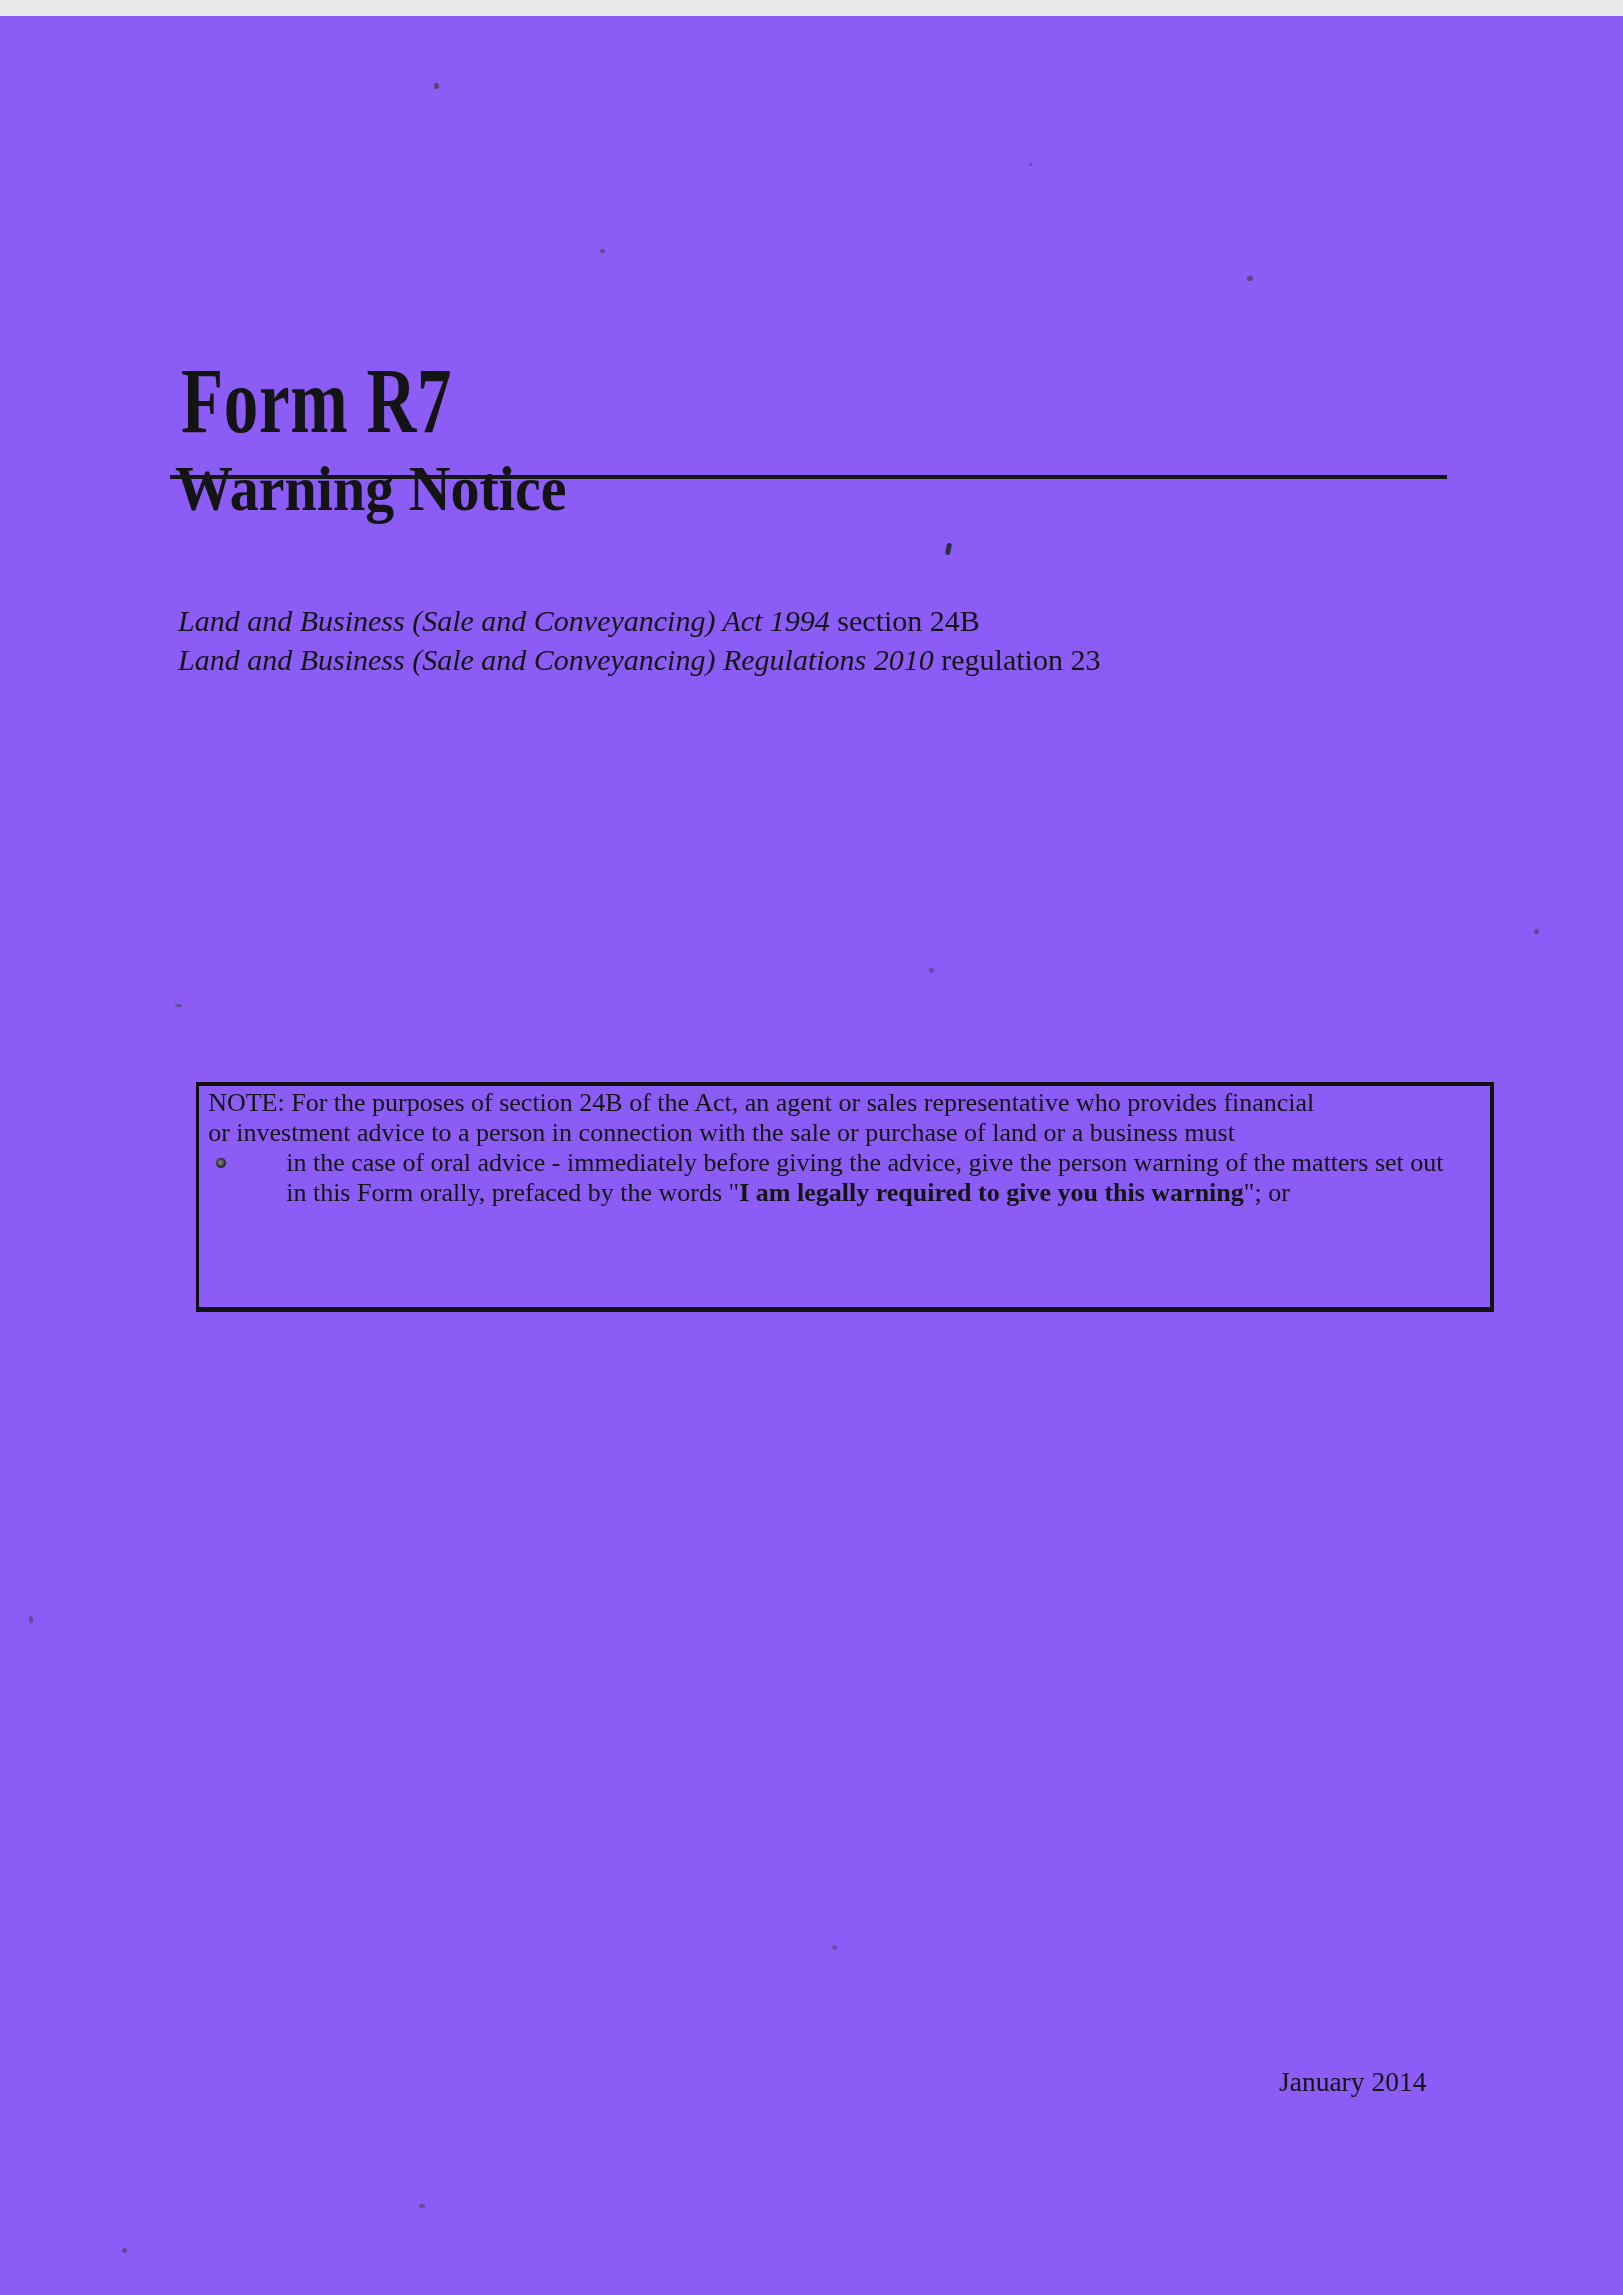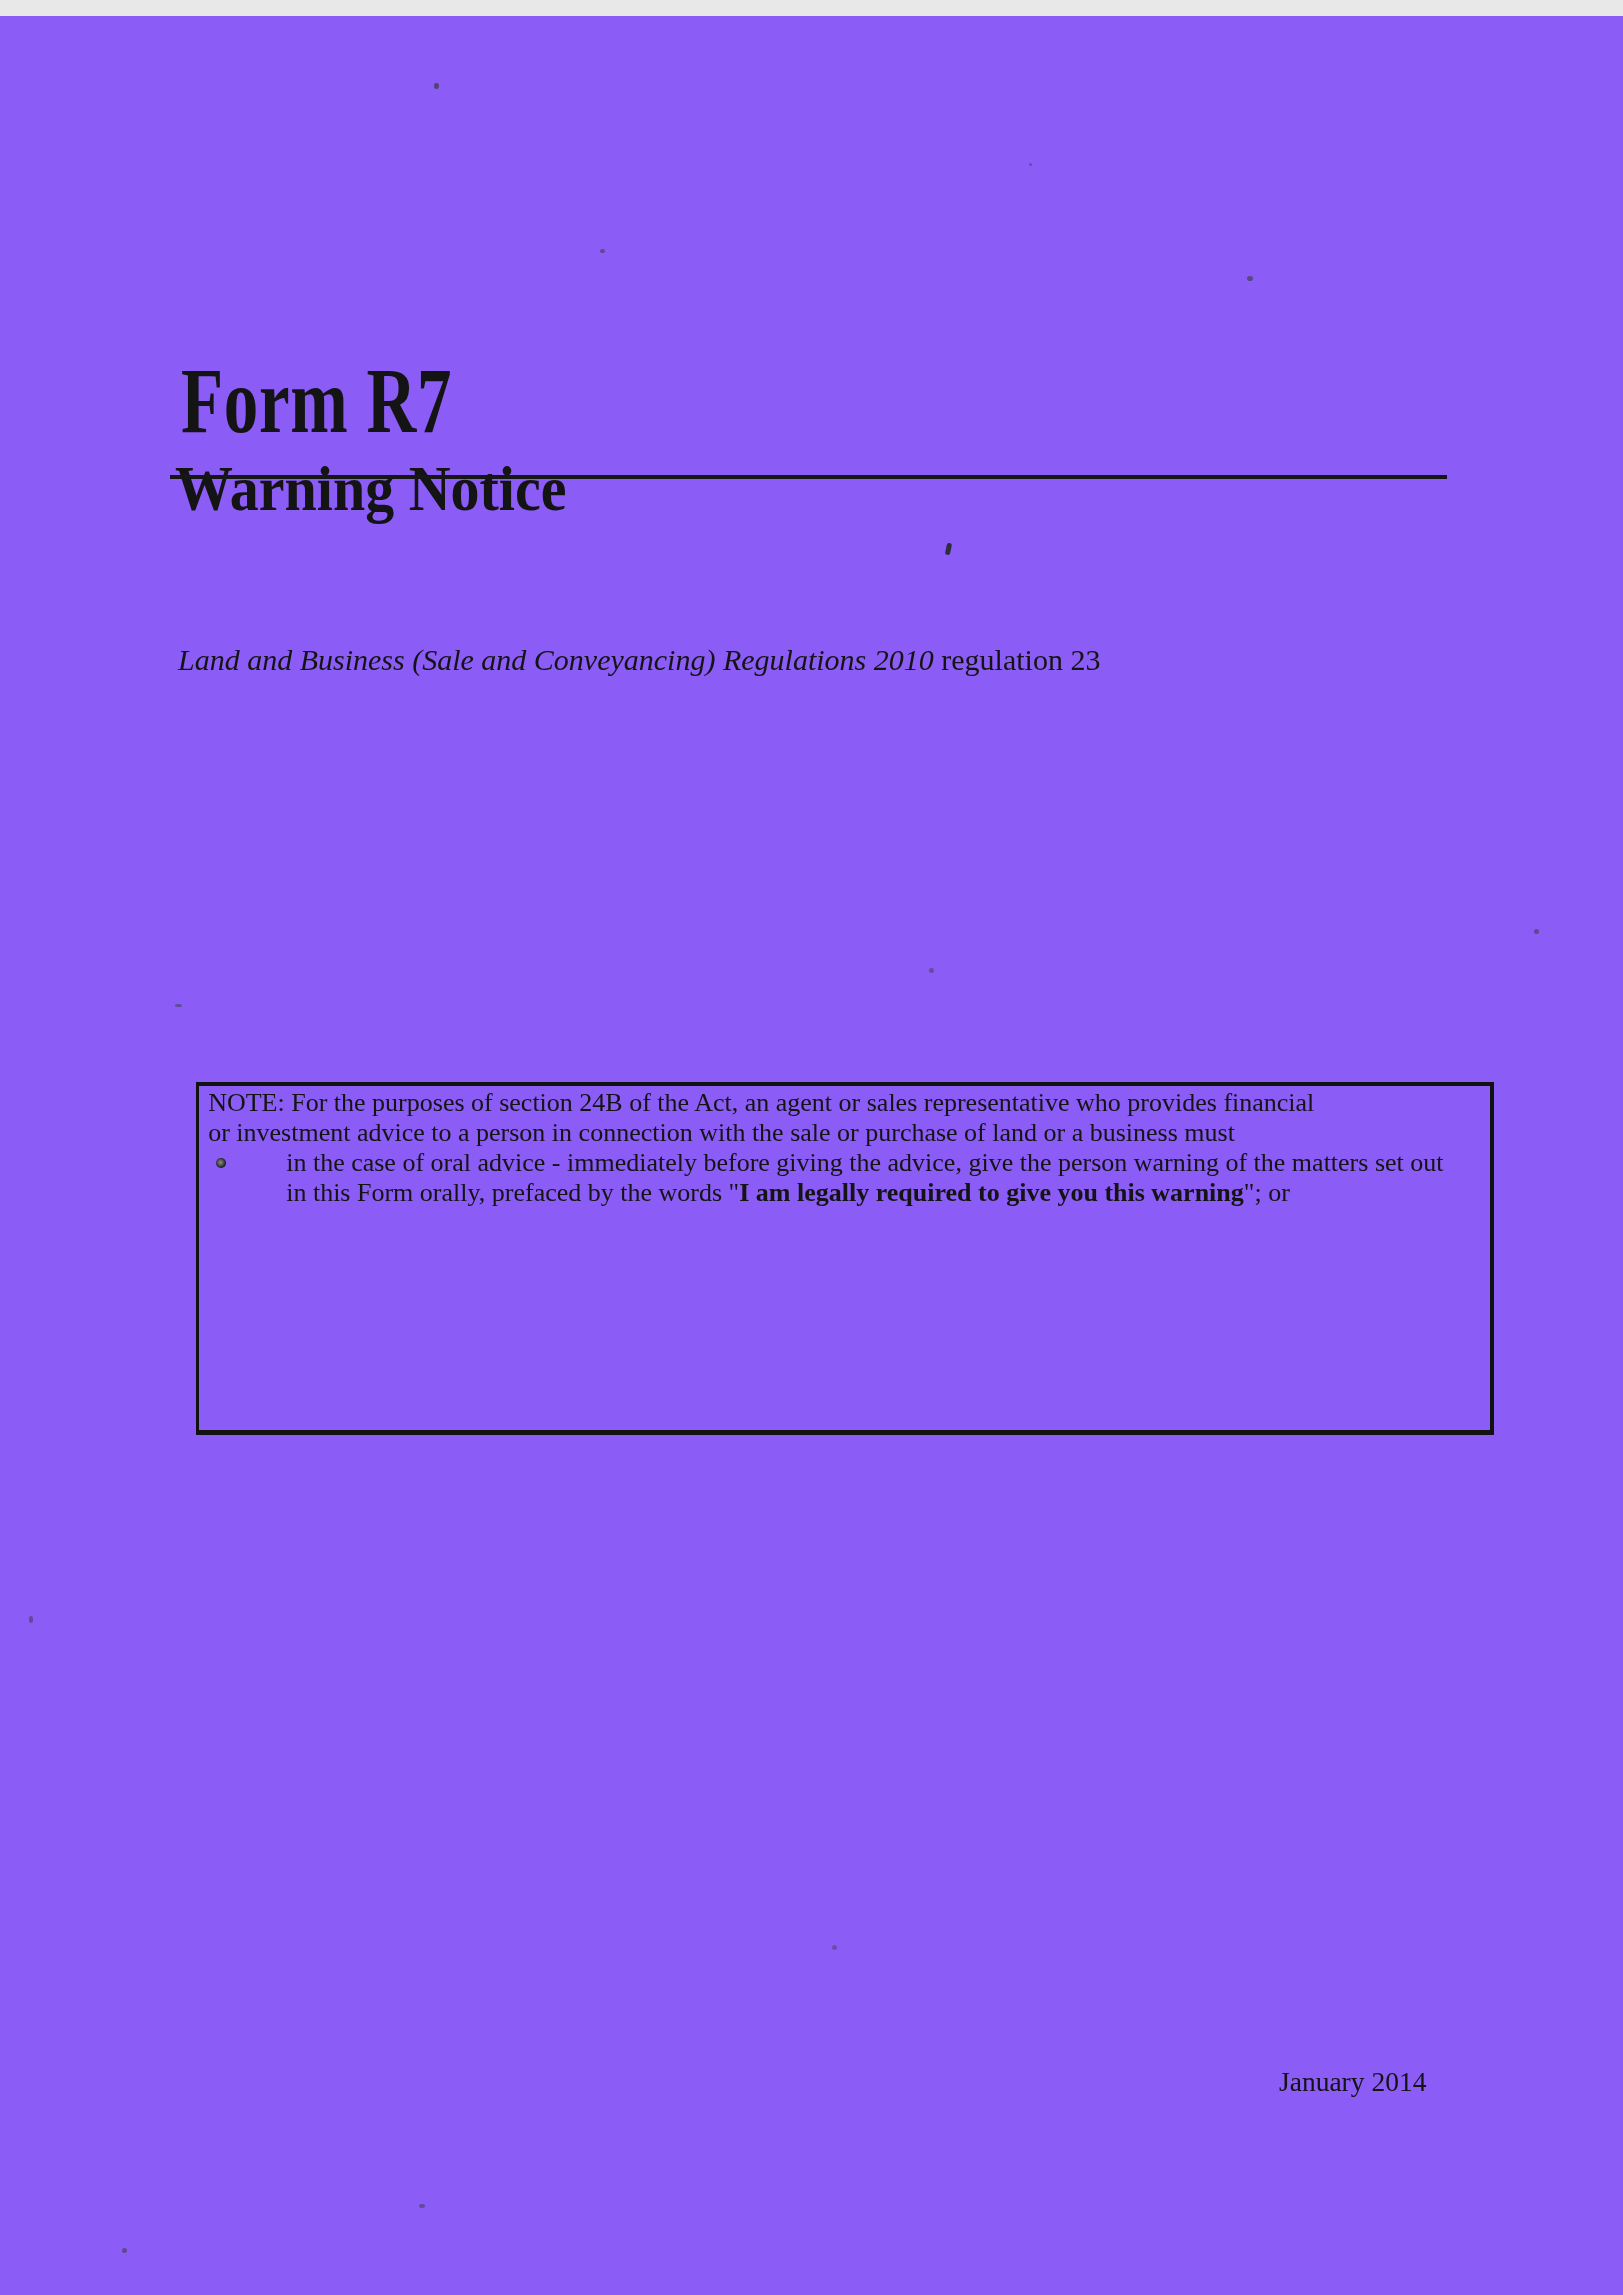--- a/index.html
+++ b/index.html
@@ -56,21 +56,21 @@
   
   .warning-statement{
     left:302px; top:774px;
     width:1148px;
     font-size:27px; line-height:32px;
     font-weight:bold;
   }
   
   .note-box{
     left:196px; top:1066px;
-    width:1298px; height:353px;
+    width:1298px; height:230px;
     box-sizing:border-box;
     border:3.9px solid #121212;
     border-top-width:4.6px;
     border-right-width:4.6px;
     border-bottom-width:5.2px;
     padding:2px 13px 0 9.2px;
   }
   .note-lead{
     margin:0;
     max-width:1112px;
@@ -119,20 +119,21 @@
 </head>
 <body>
 
 <div class="page">
 
   <h1 class="abs form-title">Form R7</h1>
   <h2 class="abs form-subtitle">Warning Notice</h2>
   <div class="abs title-rule"></div>
 
 
+  <p class="abs citation cite-1"><span class="it">Land and Business (Sale and Conveyancing) Act 1994</span><span> section 24B</span></p>
 
   <p class="abs citation cite-2"><span class="it">Land and Business (Sale and Conveyancing) Regulations 2010</span><span> regulation 23</span></p>
 
 
 
   <div class="abs note-box">
     <p class="note-lead">NOTE: For the purposes of section 24B of the Act, an agent or sales representative who provides financial or investment advice to a person in connection with the sale or purchase of land or a business must</p>
     <div class="note-item">
       <span class="bullet"></span>
       <p><span>in the case of oral advice - immediately before giving the advice, give the person warning of the matters set out in this Form orally, prefaced by the words "</span><b>I am legally required to give you this warning</b><span>"; or</span></p>

